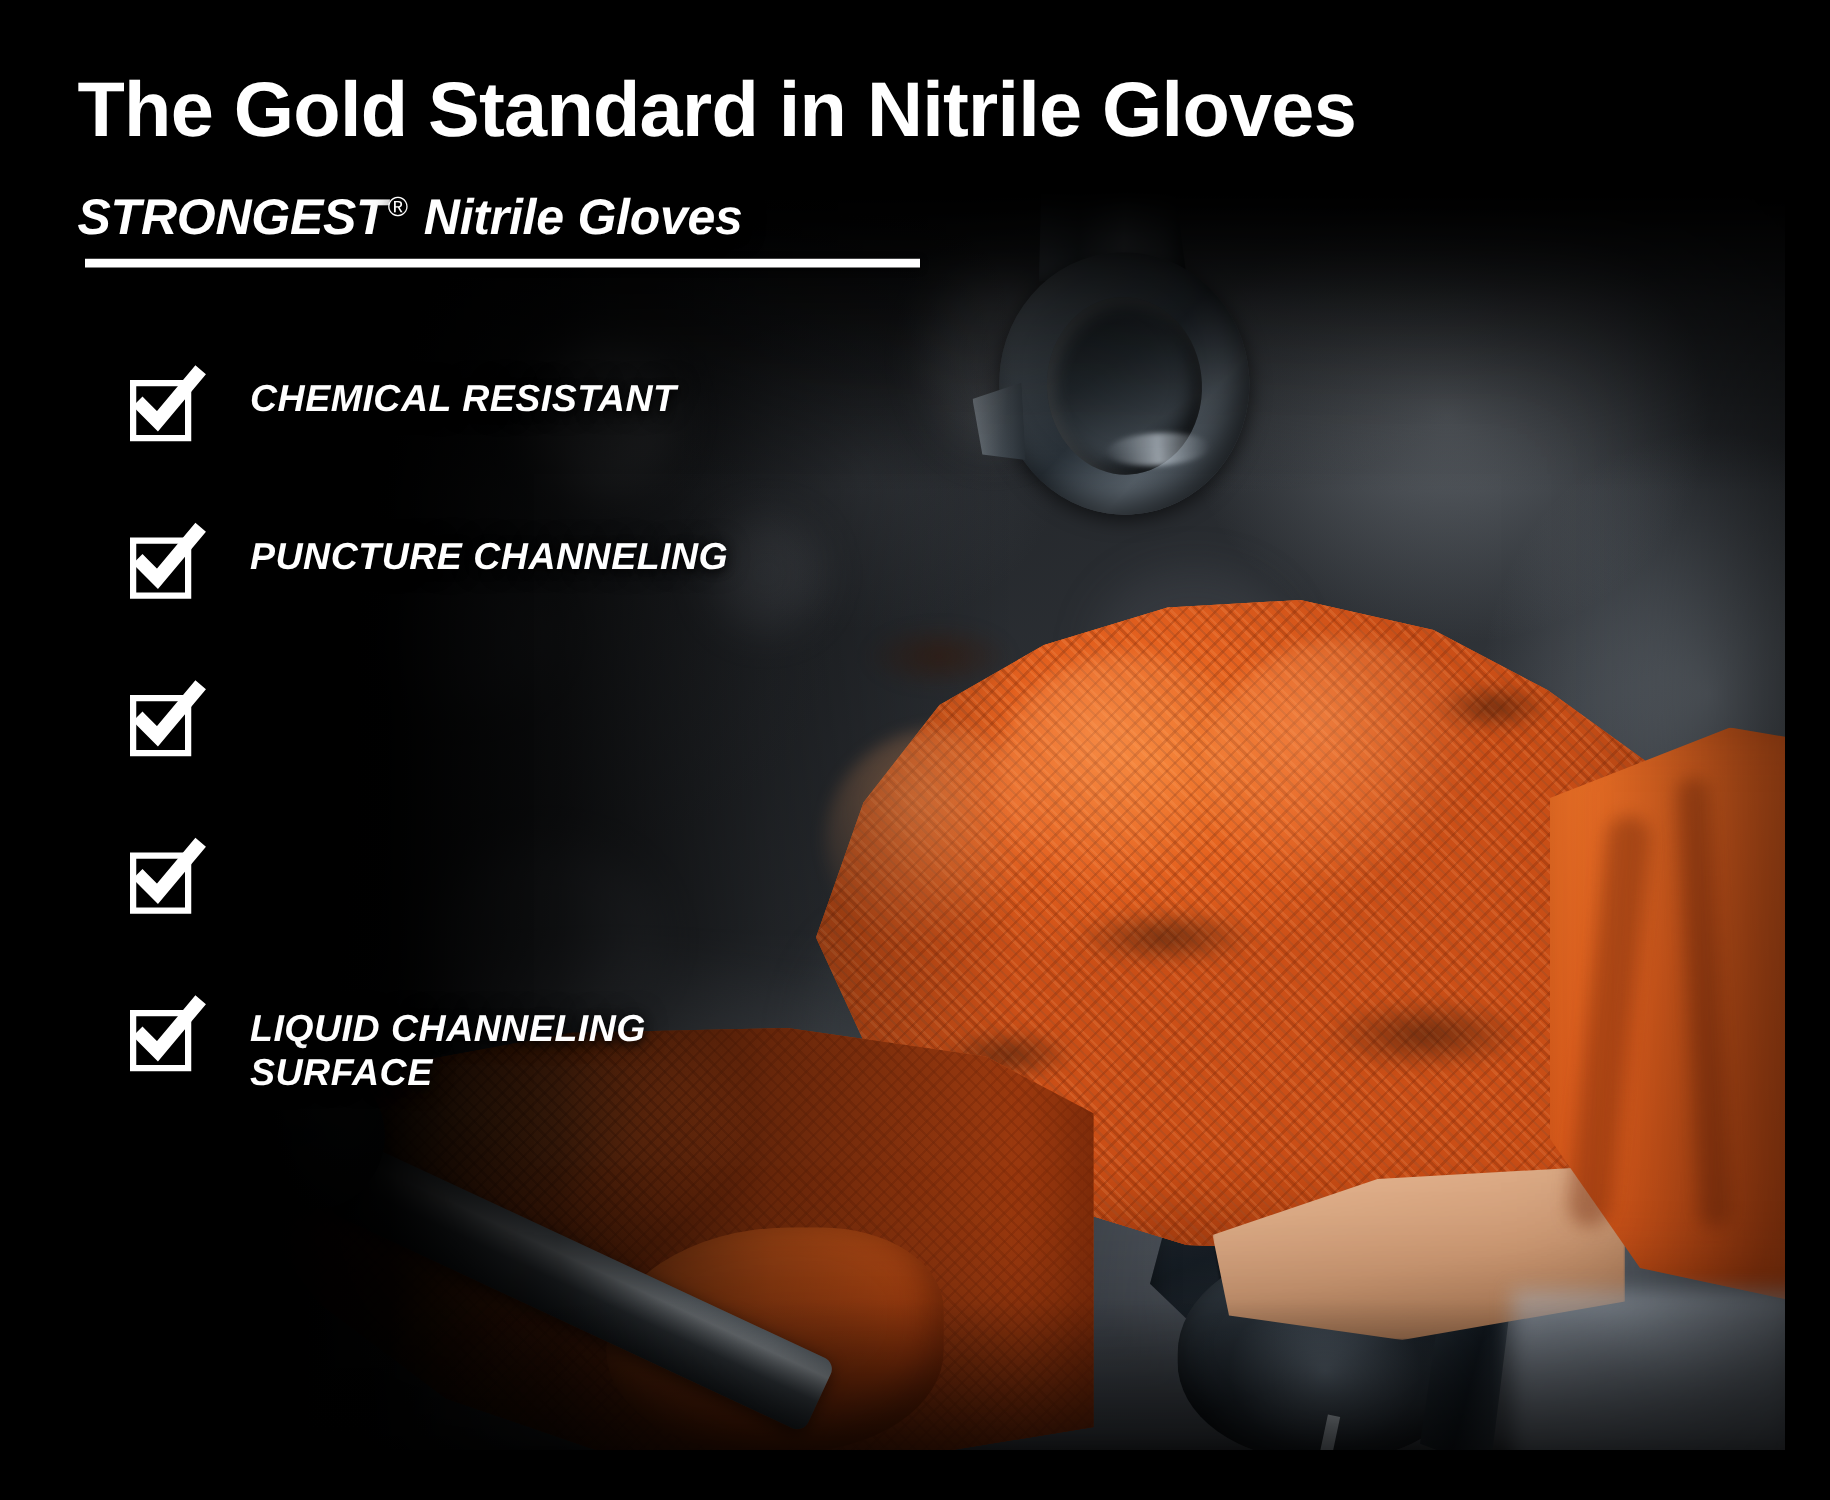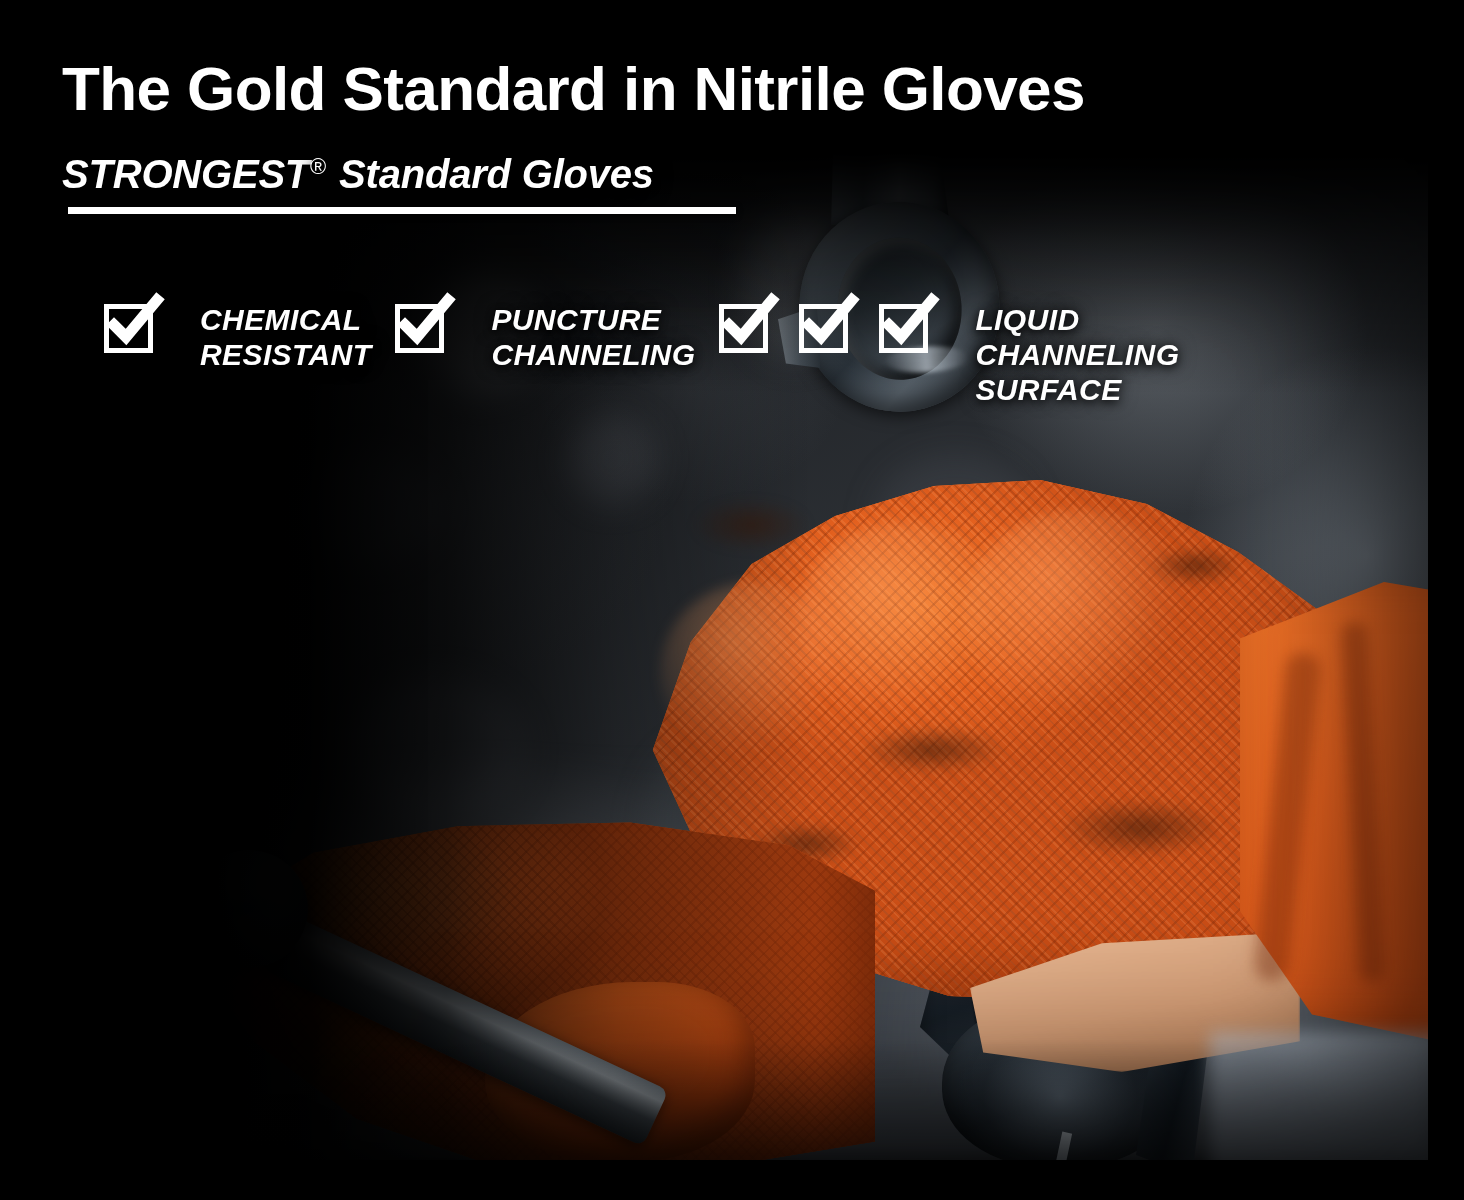--- a/index.html
+++ b/index.html
@@ -337,22 +337,22 @@
     width:668px; height:7px;
     background:#ffffff;
     box-shadow:0 1px 6px rgba(0,0,0,.8);
   }
 
   
   .features{
     position:absolute; left:104px; top:296px;
     width:600px;
     display:flex;
-    flex-direction:row;
-    gap:24px;
+    flex-direction:column;
+    gap:68px;
   }
   .feature{
     display:flex;
     align-items:flex-start;
     gap:40px;
   }
   .cbox{
     flex:0 0 auto;
     width:56px; height:56px;
     position:relative;
@@ -442,21 +442,21 @@
     <div class="fade-top"></div>
     <div class="fade-left"></div>
     <div class="fade-bottom"></div>
     <div class="vignette"></div>
   </div>
 
   <div class="overlay">
 
     <h1 class="headline">The Gold Standard in Nitrile Gloves</h1>
 
-    <div class="subhead"><span>STRONGEST</span><span class="reg">®</span> <span>Standard Gloves</span></div>
+    <div class="subhead"><span>STRONGEST</span><span class="reg">®</span> <span>Nitrile Gloves</span></div>
 
     <div class="rule"></div>
 
     <div class="features">
 
       <div class="feature">
         <span class="cbox">
           <svg width="56" height="56" viewBox="0 0 56 56" aria-hidden="true">
             <rect x="2.5" y="8.5" width="44" height="44" fill="none" stroke="#ffffff" stroke-width="5"></rect>
             <path d="M10 27 L22 39 L53 2" fill="none" stroke="#ffffff" stroke-width="11" stroke-linecap="square" stroke-linejoin="miter"></path>

